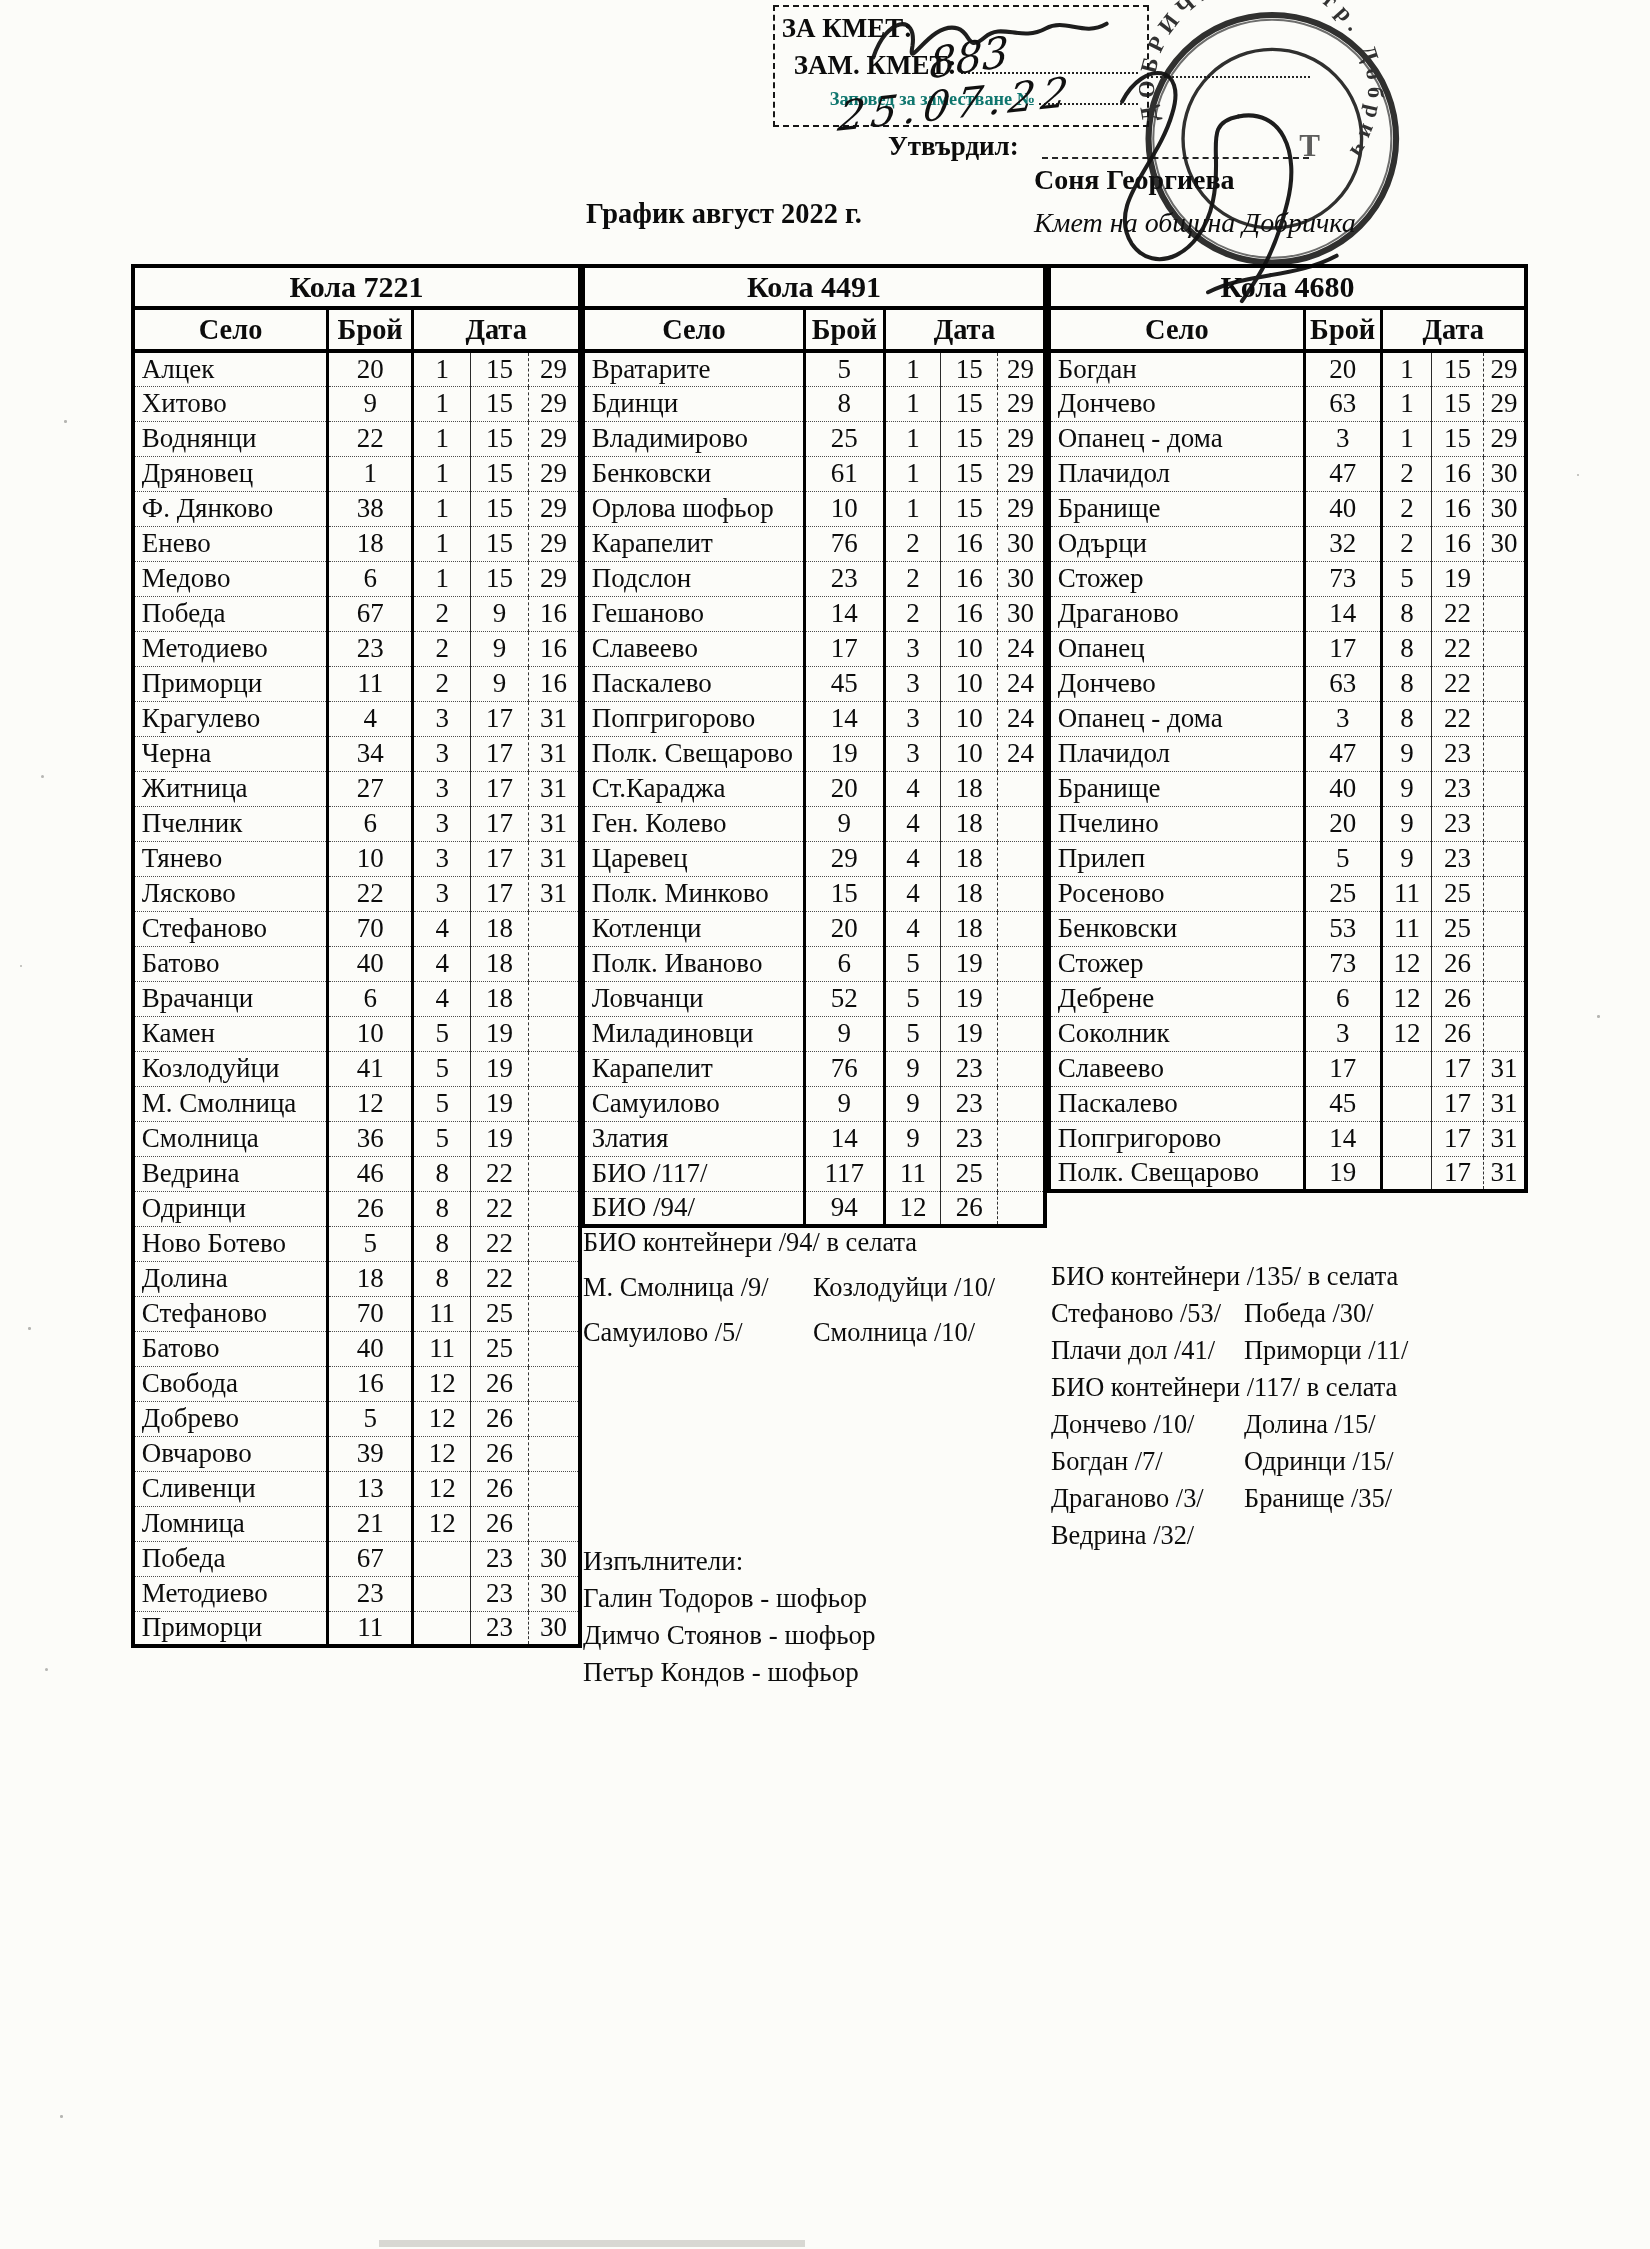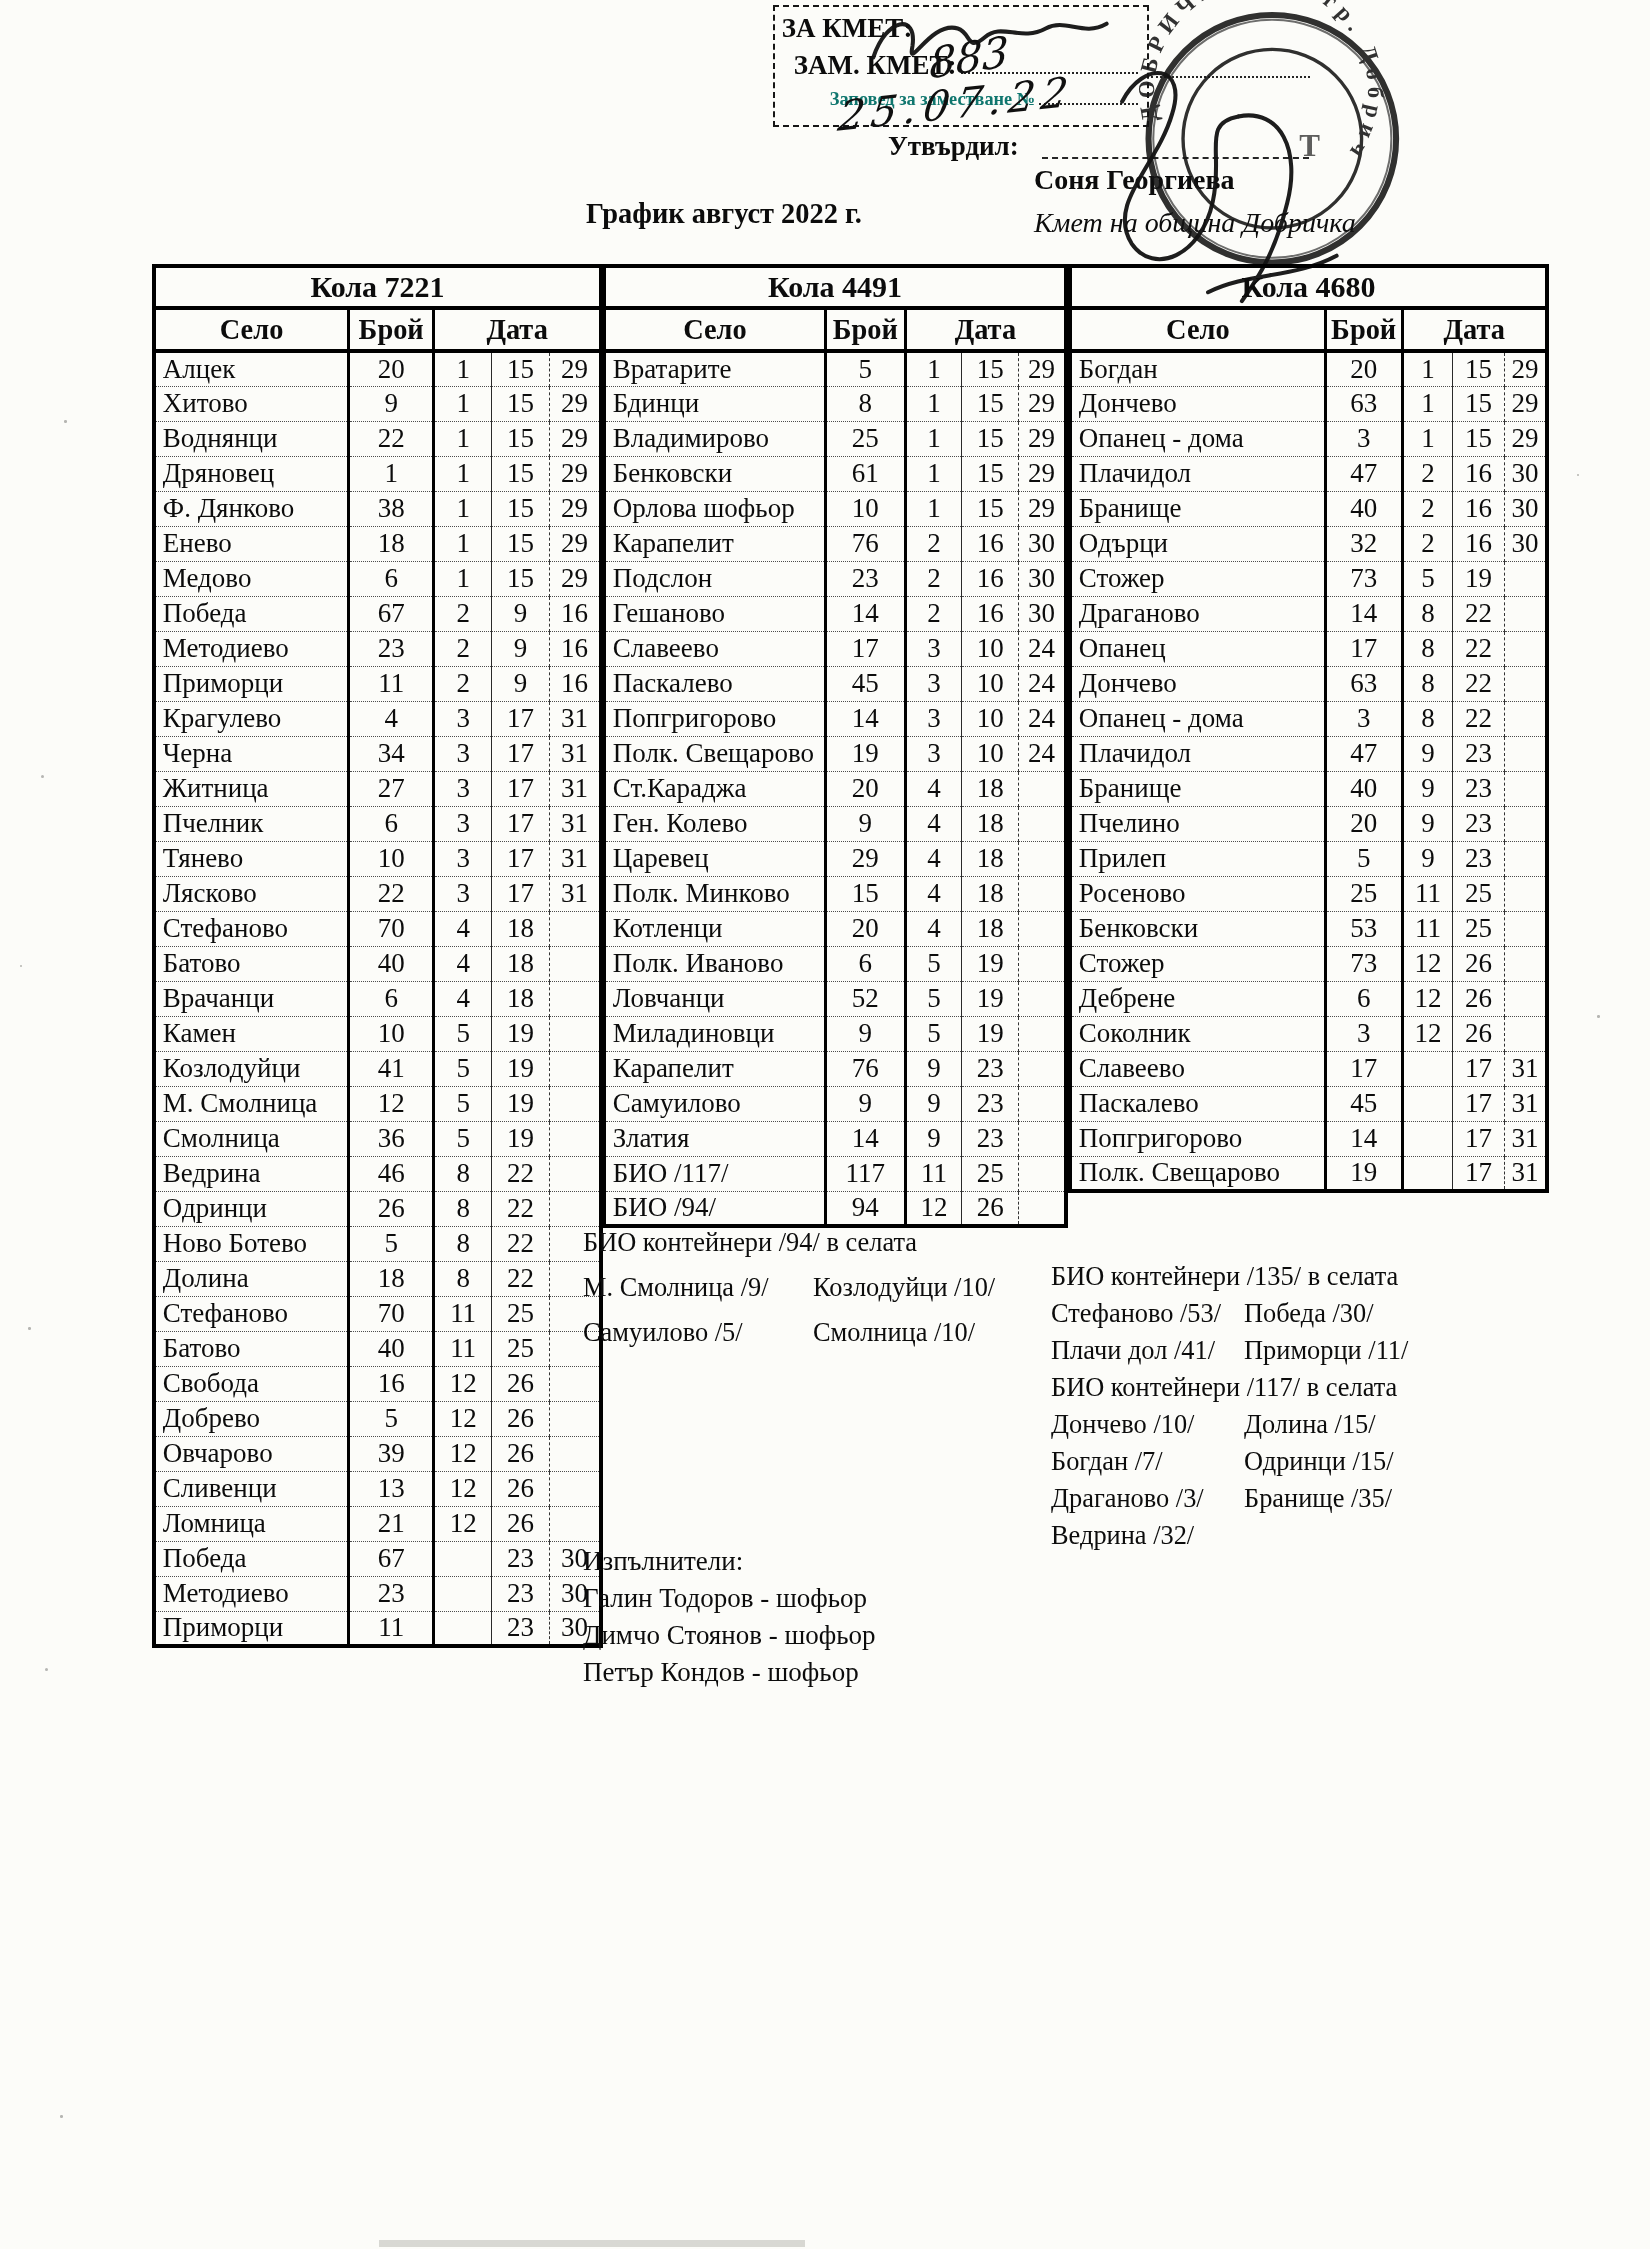--- a/index.html
+++ b/index.html
@@ -24,21 +24,21 @@
   .hand{position:absolute;font-family:"DejaVu Serif",serif;font-style:italic;color:#101010;white-space:nowrap;}
   .hand-number{left:929px;top:32.5px;font-size:42px;transform:rotate(-9deg) skewX(-10deg);}
   .hand-date{left:838px;top:80px;font-size:41px;letter-spacing:6.8px;transform:rotate(-6deg) skewX(-14deg);}
   .approve-label{position:absolute;left:888px;top:131px;font-size:27px;font-weight:bold;}
   .approver-name{position:absolute;left:1034px;top:164px;font-size:28px;font-weight:bold;white-space:nowrap;}
   .approver-title{position:absolute;left:1034px;top:207px;font-size:28px;font-style:italic;white-space:nowrap;}
   #header-svg{position:absolute;left:765px;top:0;pointer-events:none;}
   
   table.sched-table{
     position:absolute;border-collapse:collapse;table-layout:fixed;
-    border:4.7px solid #000;font-family:inherit;margin-left:21px;
+    border:4.7px solid #000;font-family:inherit;
   }
   .t0{left:131px;top:264px;width:451px;}
   .t1{left:581px;top:264px;width:466px;}
   .t2{left:1047px;top:264px;width:481px;}
   .t0 col.cs{width:192px}.t0 col.cb{width:84px}.t0 col.c1{width:57px}.t0 col.c2{width:57px}.t0 col.c3{width:51px}
   .t1 col.cs{width:219px}.t1 col.cb{width:79px}.t1 col.c1{width:56px}.t1 col.c2{width:56px}.t1 col.c3{width:47px}
   .t2 col.cs{width:252px}.t2 col.cb{width:76px}.t2 col.c1{width:50px}.t2 col.c2{width:51px}.t2 col.c3{width:42px}
   .sched-table th{padding:0;margin:0;}
   .sched-table td{padding:0;margin:0;font-size:27px;}
   th.tbl-title{height:38px;font-size:30px;font-weight:bold;border-bottom:4.1px solid #000;text-align:center;}

